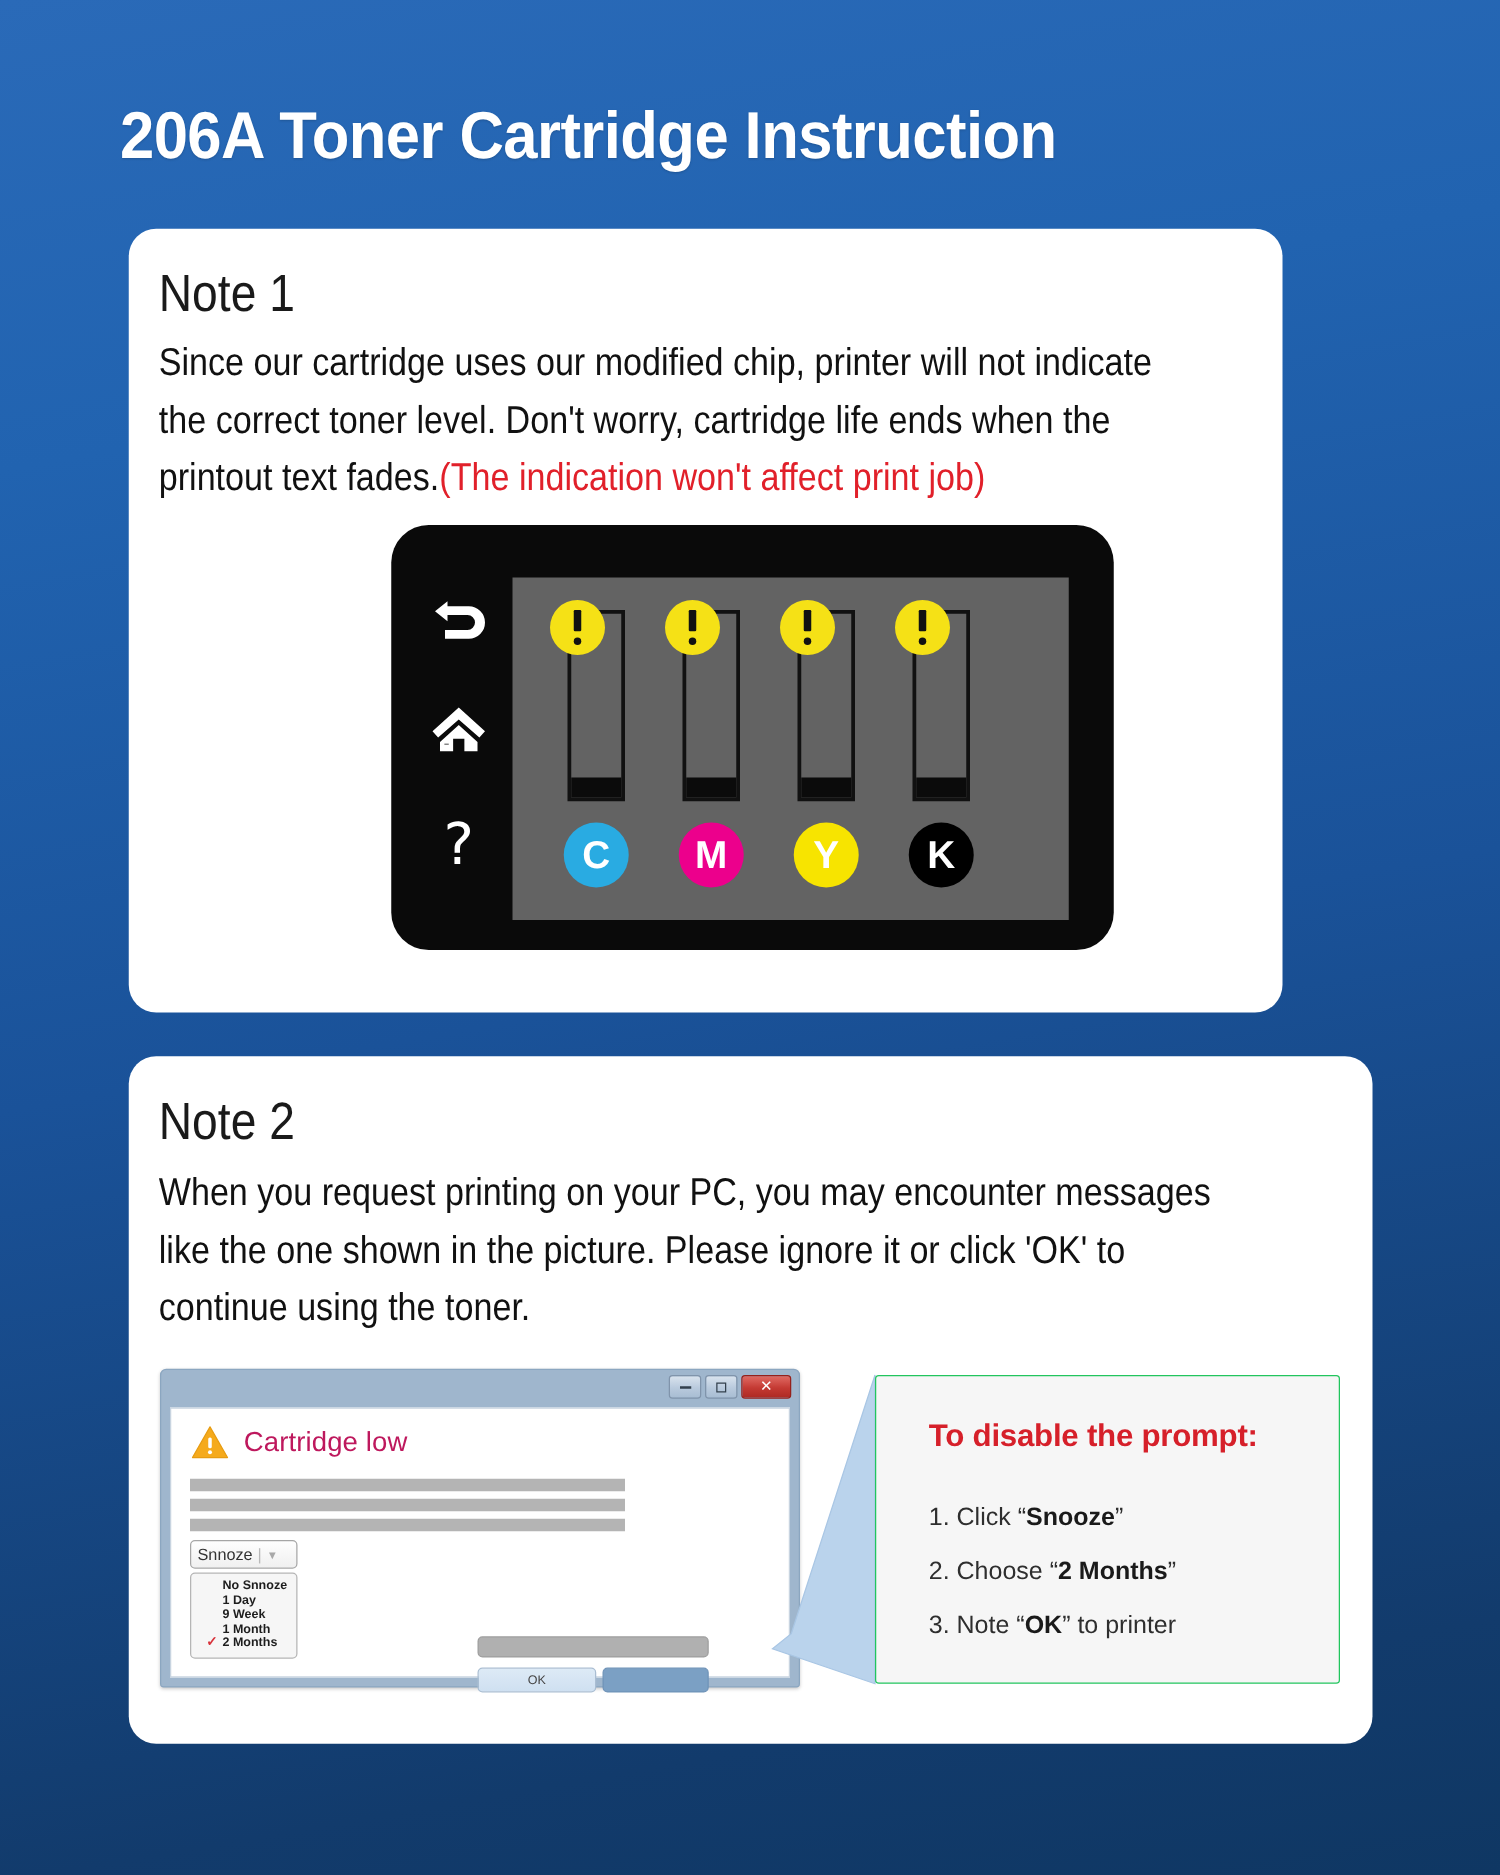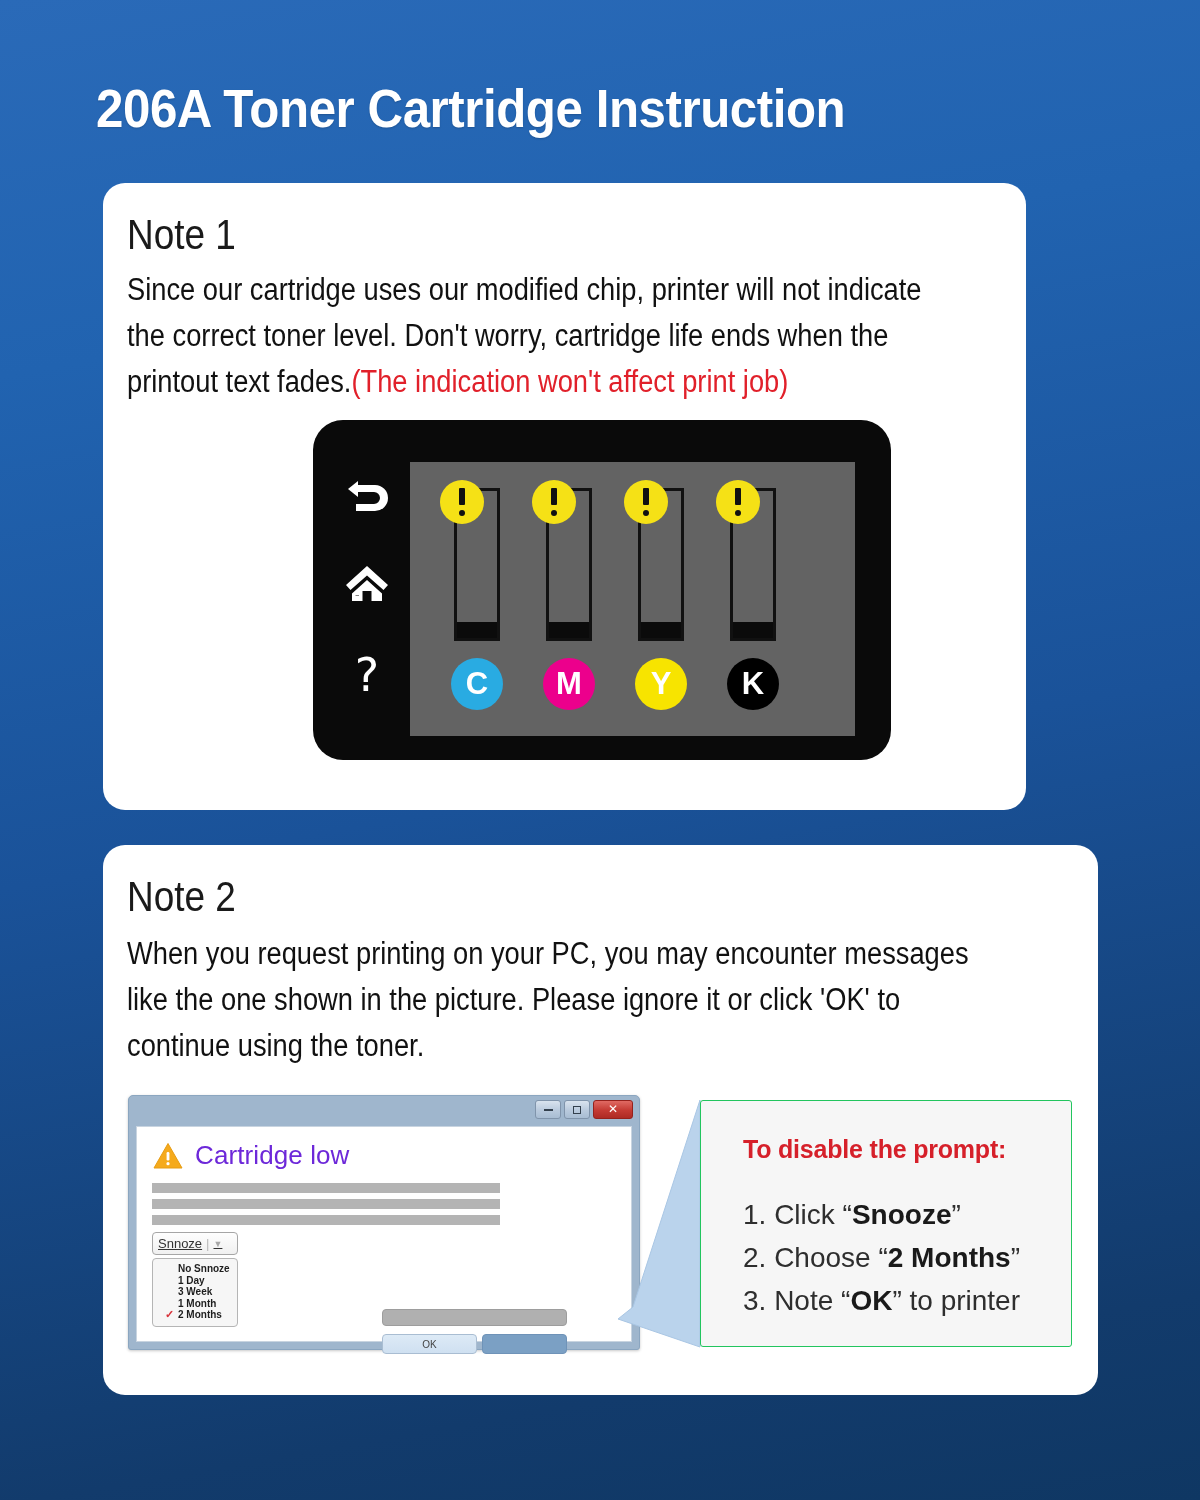--- a/index.html
+++ b/index.html
@@ -259,22 +259,22 @@
   .dlg-head {
     position: absolute;
     left: 16px;
     top: 13px;
     display: flex;
     align-items: center;
     gap: 12px;
   }
   .warn-tri { width: 30px; height: 28px; display: block; }
   .dlg-title {
-    font-size: 26px;
-    color: #6d28d9;
+    font-size: 22px;
+    color: #be185d;
     font-weight: 400;
     letter-spacing: 0.1px;
   }
 
   .dlg-bars {
     position: absolute;
     left: 15px;
     top: 56px;
     width: 348px;
   }
@@ -292,21 +292,20 @@
     height: 23px;
     border: 1px solid #a6a6a6;
     border-radius: 4px;
     background: linear-gradient(180deg, #fefefe 0%, #f0f0f0 100%);
     display: flex;
     align-items: center;
     padding: 0 5px;
     font-size: 13px;
     color: #333333;
     gap: 4px;
-    text-decoration: underline;
   }
   .snooze-select .divider { color: #b9b9b9; }
   .snooze-select .caret { color: #a8a8a8; font-size: 9px; }
 
   .snooze-list {
     position: absolute;
     left: 15px;
     top: 131px;
     width: 86px;
     border: 1px solid #b5b5b5;
@@ -397,21 +396,21 @@
     color: #d6202a;
     letter-spacing: -0.2px;
   }
   .instr-steps {
     position: absolute;
     left: 42px;
     top: 92px;
     width: 320px;
   }
   .instr-step {
-    font-size: 28px;
+    font-size: 20px;
     line-height: 43px;
     color: #2e2e2e;
     white-space: nowrap;
   }
   .instr-step b { font-weight: bold; color: #1a1a1a; }
 </style>
 </head>
 <body>
 
 <div class="page-title">206A Toner Cartridge Instruction</div>
@@ -547,21 +546,21 @@
         </div>
 
         <div class="snooze-list">
           <div class="snooze-item">
             <span>No Snnoze</span>
           </div>
           <div class="snooze-item">
             <span>1 Day</span>
           </div>
           <div class="snooze-item">
-            <span>3 Week</span>
+            <span>9 Week</span>
           </div>
           <div class="snooze-item">
             <span>1 Month</span>
           </div>
           <div class="snooze-item">
             <span class="tick">✓</span>
             <span>2 Months</span>
           </div>
         </div>
 

